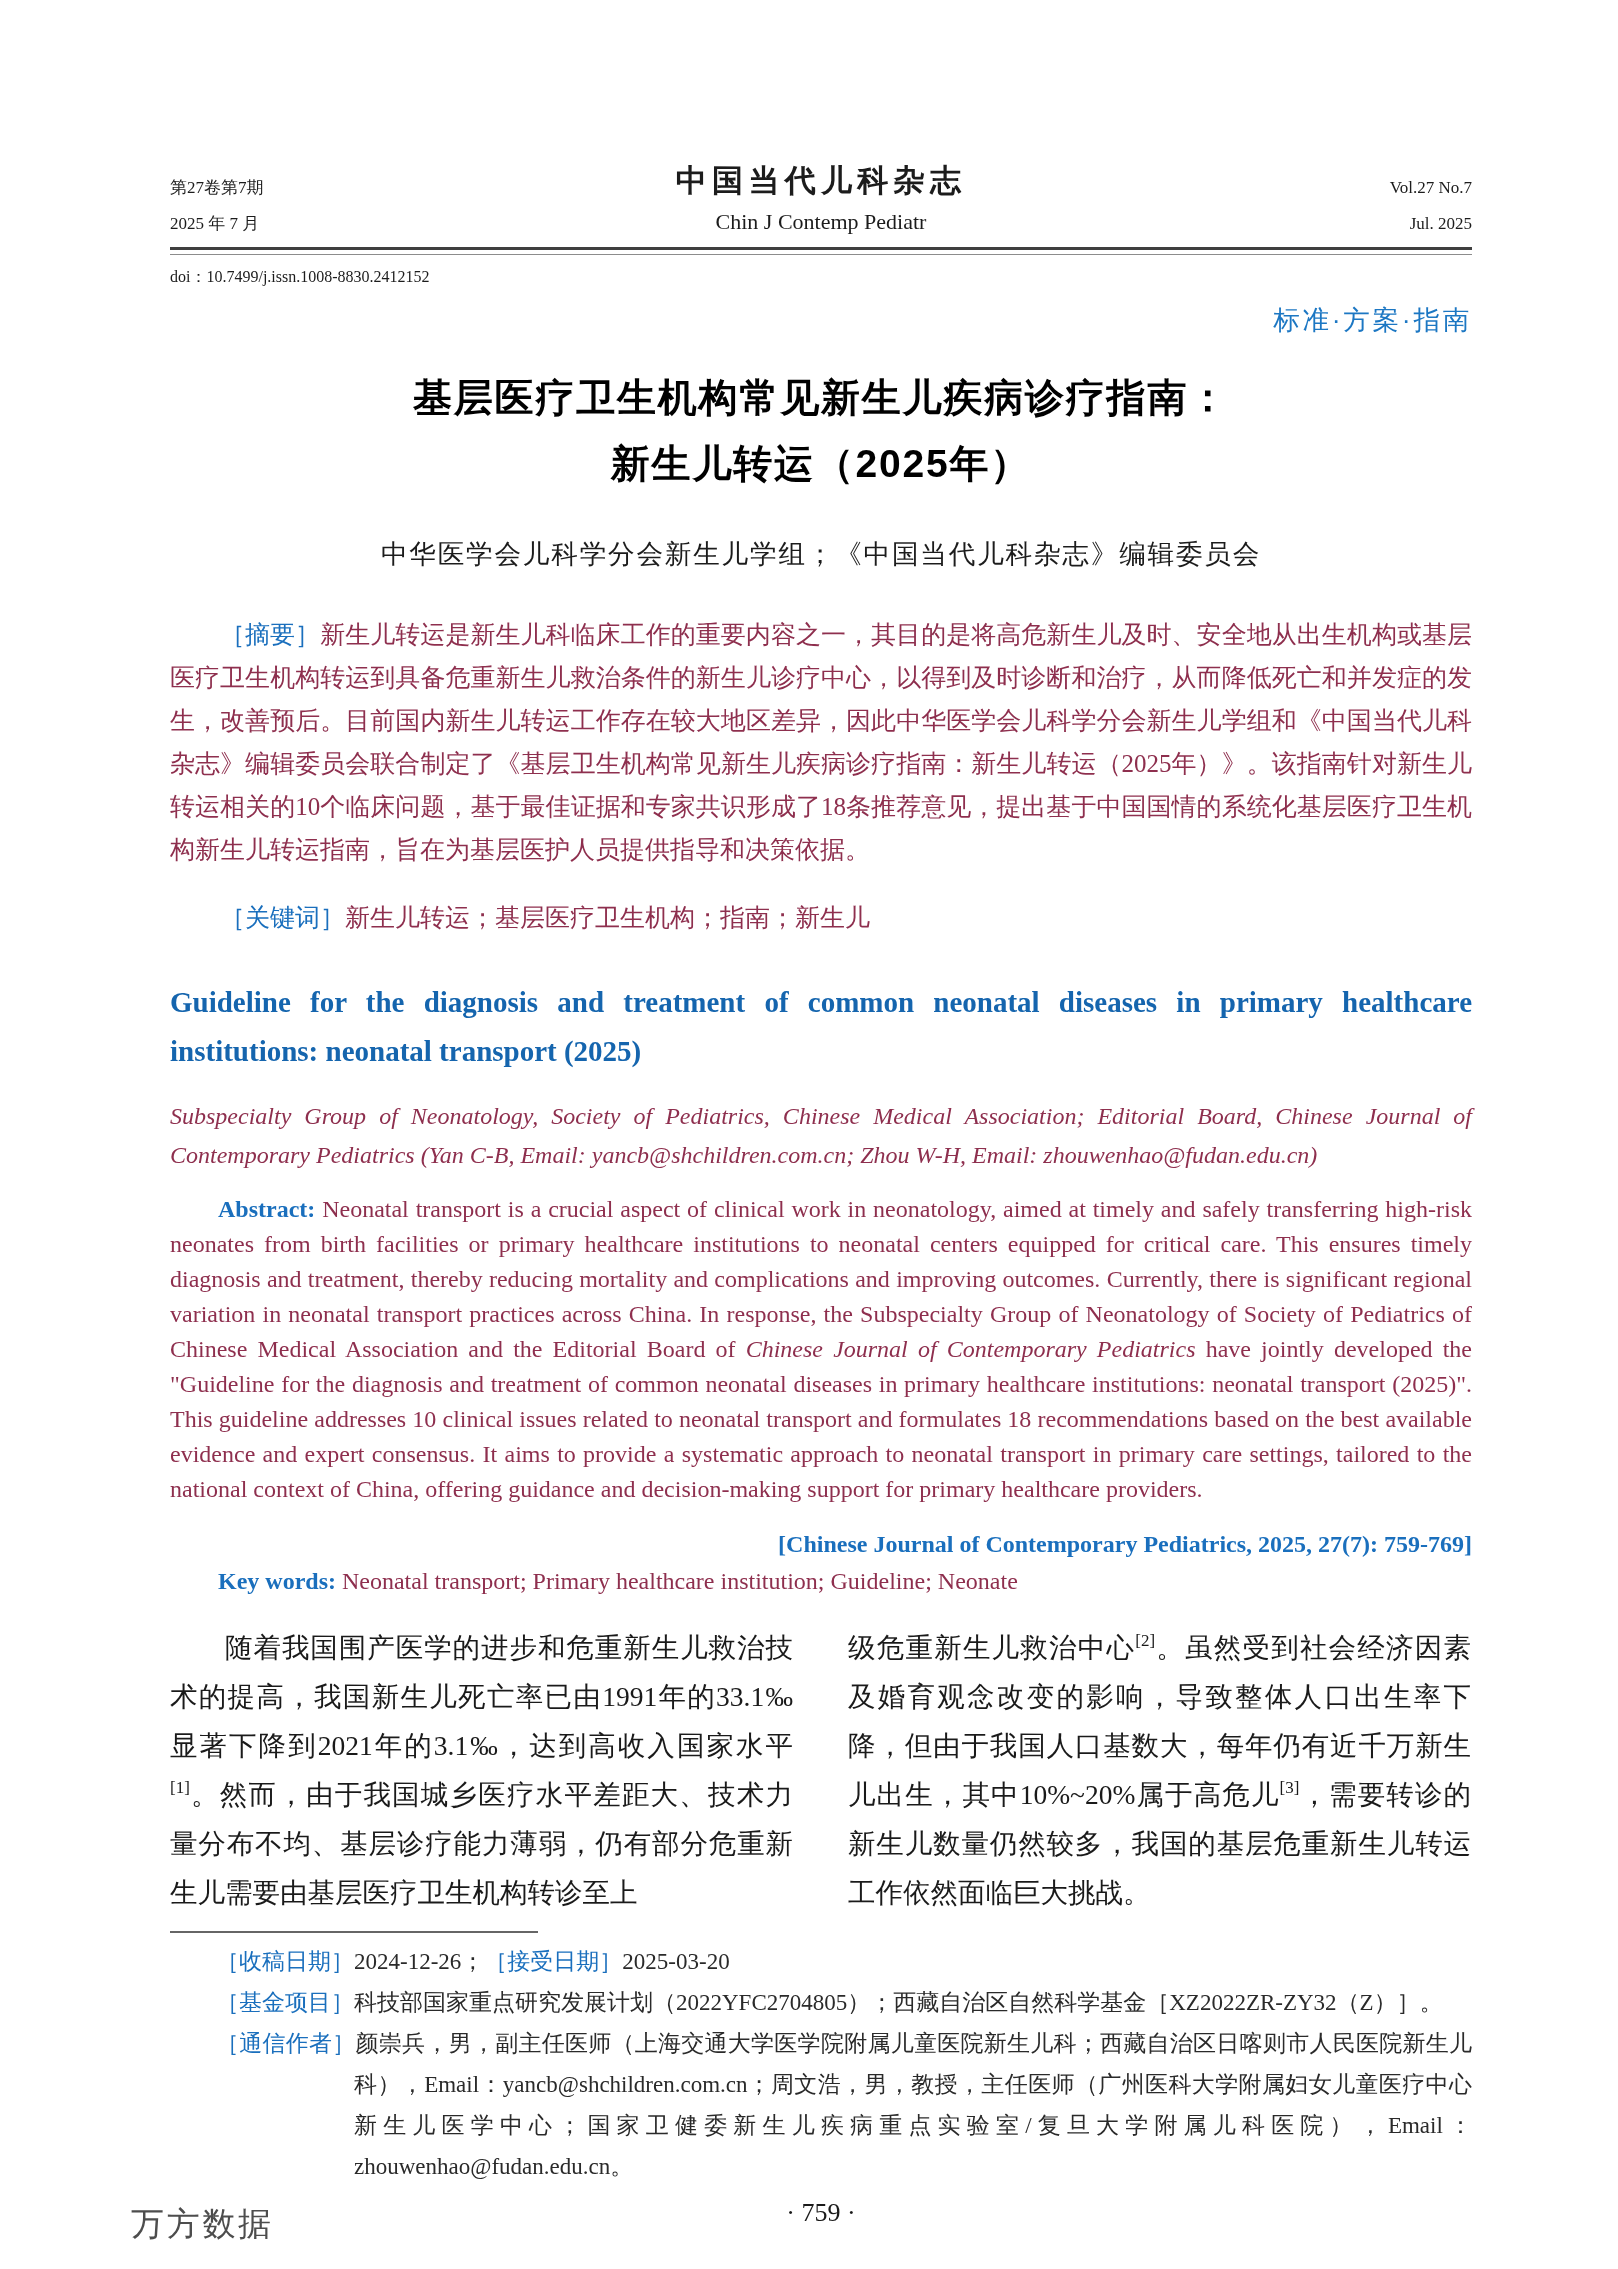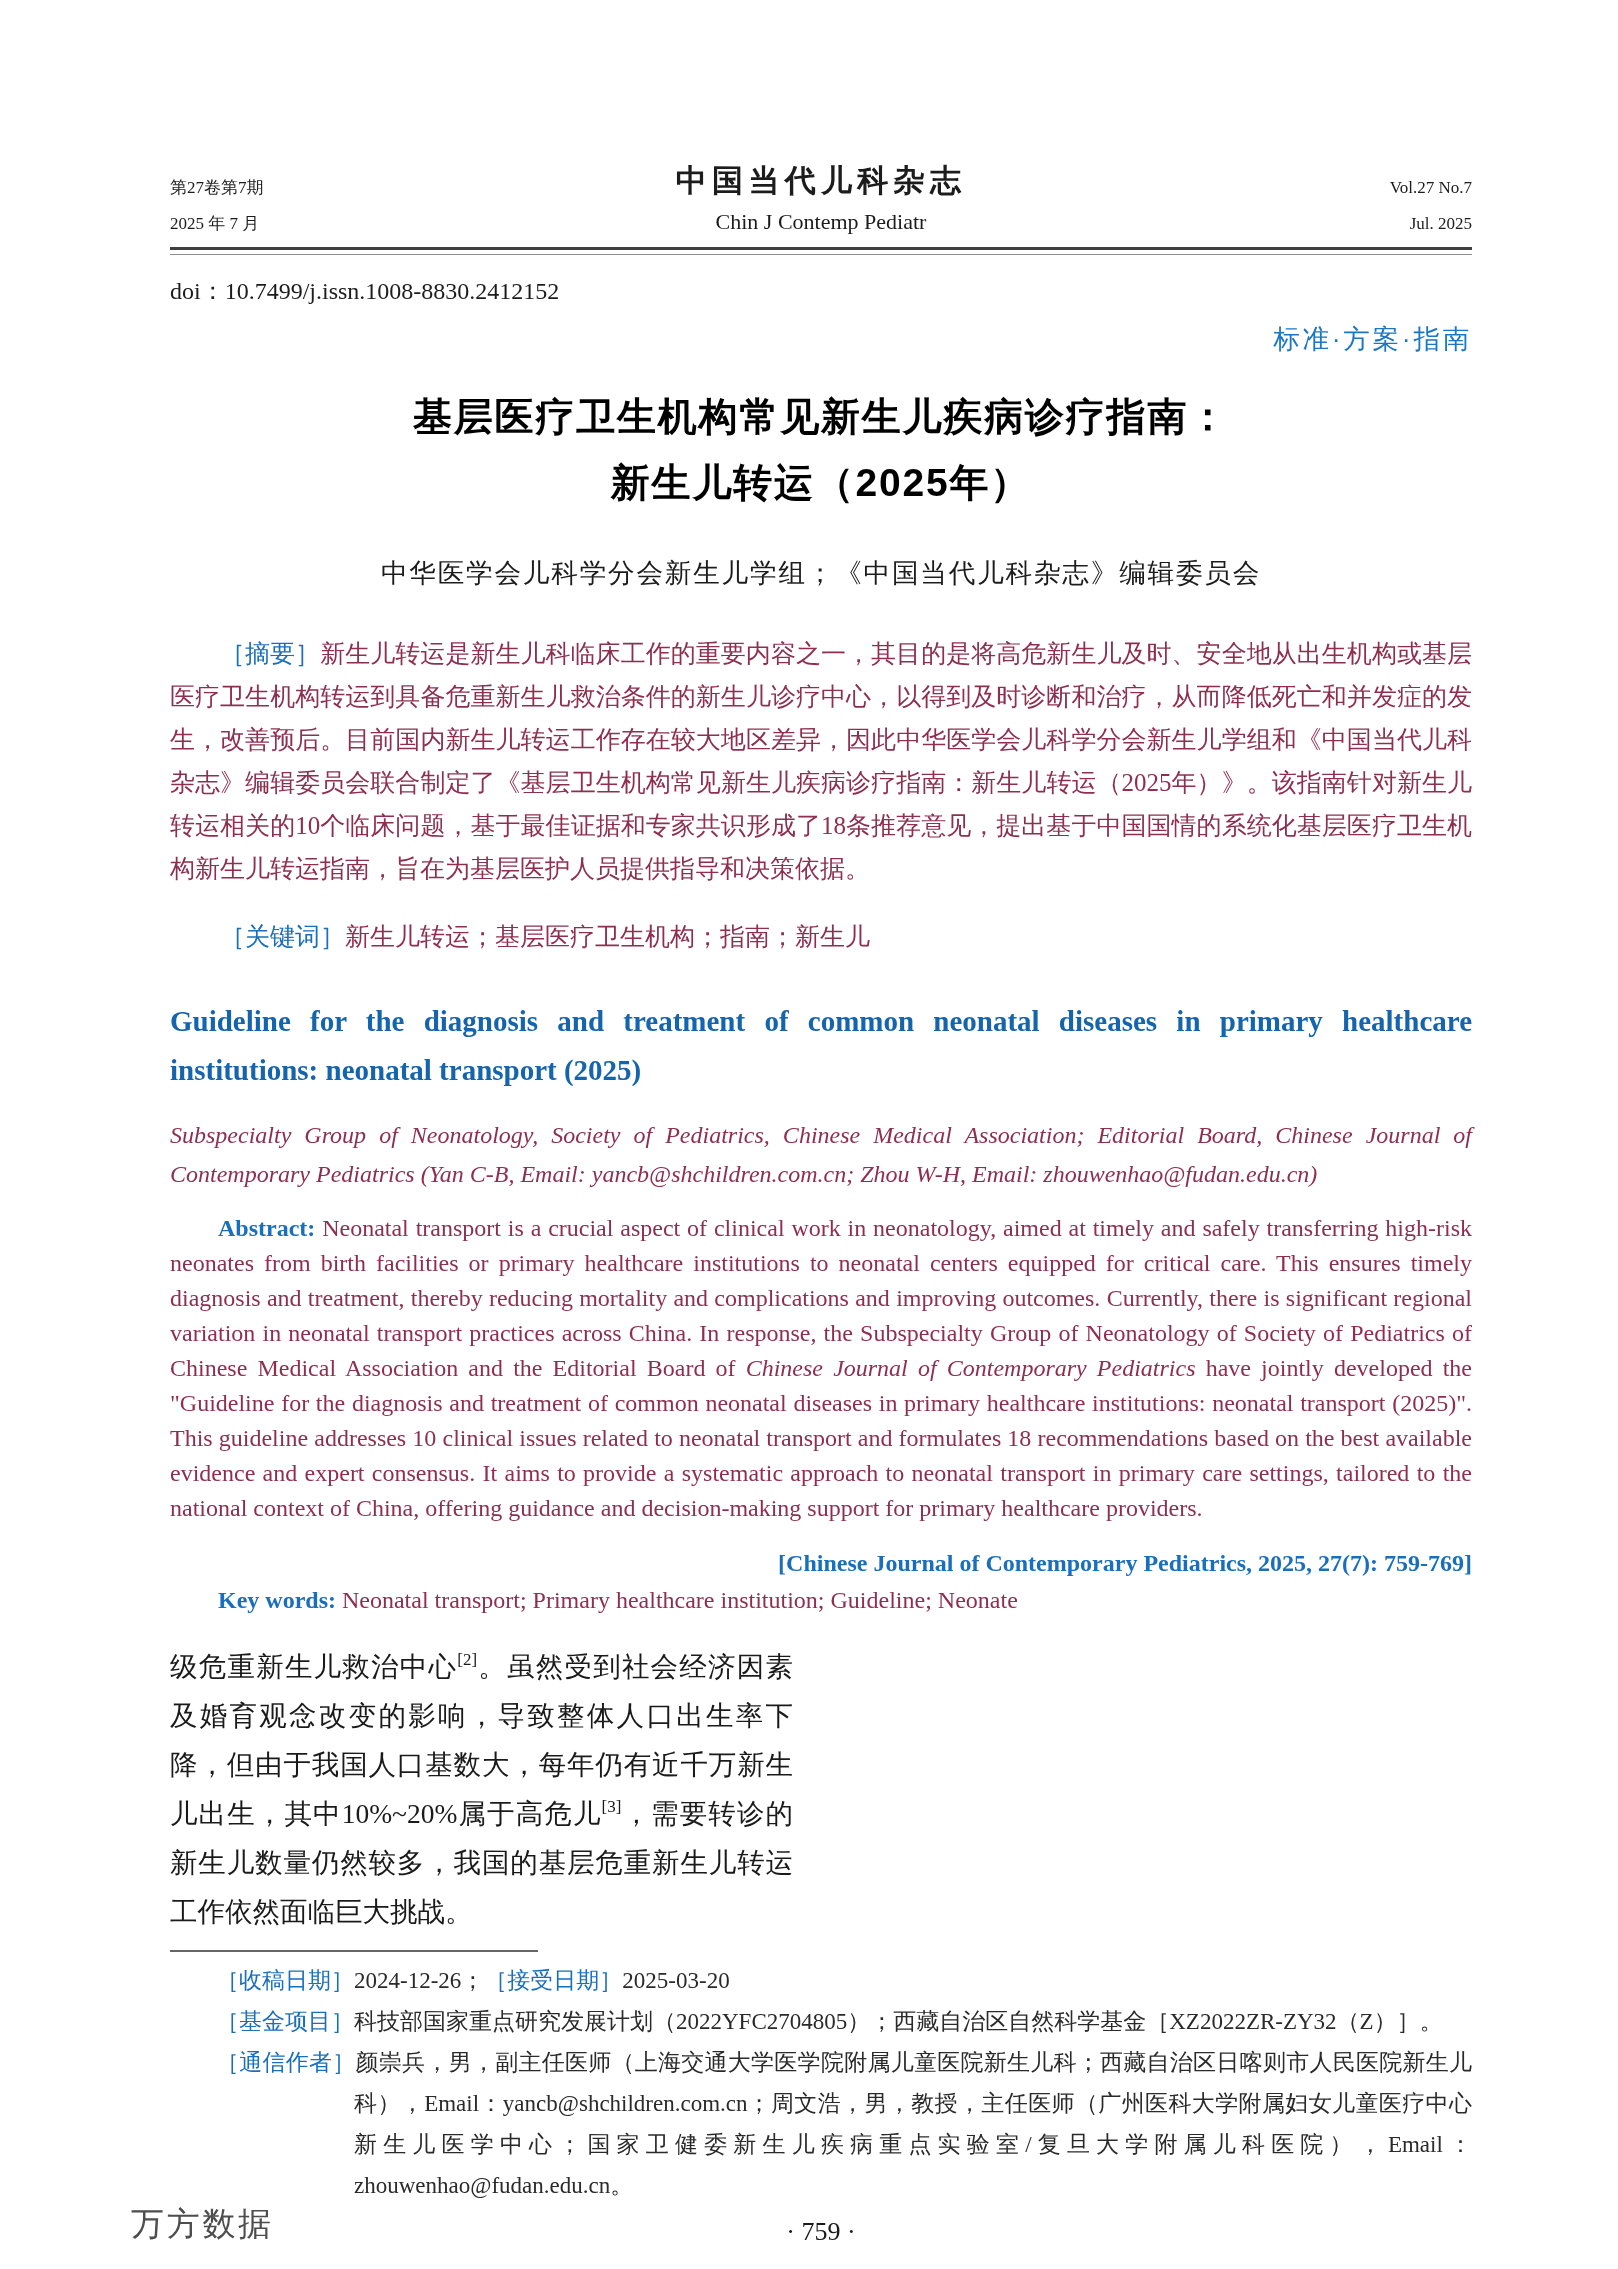--- a/index.html
+++ b/index.html
@@ -11,21 +11,21 @@
   .content{position:absolute; left:170px; top:0; width:1302px;}
 
   
   .hdr{padding-top:165px; display:grid; grid-template-columns:1fr auto 1fr; column-gap:8.9px; row-gap:12.4px; align-items:end;}
   .hdr .c1{font-size:17px; line-height:1.1;}
   .hdr .jcn{font-size:31px; font-weight:bold; letter-spacing:5.3px; text-align:center; line-height:1.05;}
   .hdr .jen{font-size:22px; text-align:center; line-height:1.1;}
   .hdr .r{text-align:right;}
   .hdr-rule{margin-top:13.3px; height:3.5px; border-top:3.5px solid #3f3f3f; border-bottom:1.8px solid #8c8c8c;}
 
-  .doi{margin-top:20px; font-size:24px;}
+  .doi{margin-top:12px; font-size:16px;}
   .section-label{margin-top:14px; text-align:right; font-size:26.6px; color:#1c77c3;
     font-family:"Liberation Sans","DejaVu Sans",sans-serif; letter-spacing:2.7px;}
 
   .title-cn{margin:26.6px 0 0 0; text-align:center; font-size:39px; line-height:66px; font-weight:bold;
     color:#000000; font-family:"Liberation Sans","DejaVu Sans",sans-serif; letter-spacing:1.8px;}
   .authors-cn{margin-top:39px; text-align:center; font-size:26.6px; letter-spacing:1.8px;}
 
   .abs-cn{margin-top:41px; font-size:25px; line-height:43px; color:#8e2f4e; text-align:justify; text-indent:2em;}
   .lbl-cn{color:#1a6fbd; font-family:"Liberation Sans","DejaVu Sans",sans-serif;}
   .cite-cn{margin-top:3.5px; text-align:right; font-size:25px; color:#1a6fbd; font-weight:bold;
@@ -85,20 +85,23 @@
 
     <h2 class="title-en">Guideline for the diagnosis and treatment of common neonatal diseases in primary healthcare institutions: neonatal transport (2025)</h2>
     <div class="authors-en">Subspecialty Group of Neonatology, Society of Pediatrics, Chinese Medical Association; Editorial Board, Chinese Journal of Contemporary Pediatrics (Yan C-B, Email: yancb@shchildren.com.cn; Zhou W-H, Email: zhouwenhao@fudan.edu.cn)</div>
 
     <p class="abs-en"><span class="lbl-en">Abstract:</span><span> Neonatal transport is a crucial aspect of clinical work in neonatology, aimed at timely and safely transferring high-risk neonates from birth facilities or primary healthcare institutions to neonatal centers equipped for critical care. This ensures timely diagnosis and treatment, thereby reducing mortality and complications and improving outcomes. Currently, there is significant regional variation in neonatal transport practices across China. In response, the Subspecialty Group of Neonatology of Society of Pediatrics of Chinese Medical Association and the Editorial Board of </span><i>Chinese Journal of Contemporary Pediatrics</i><span> have jointly developed the "Guideline for the diagnosis and treatment of common neonatal diseases in primary healthcare institutions: neonatal transport (2025)". This guideline addresses 10 clinical issues related to neonatal transport and formulates 18 recommendations based on the best available evidence and expert consensus. It aims to provide a systematic approach to neonatal transport in primary care settings, tailored to the national context of China, offering guidance and decision-making support for primary healthcare providers.</span></p>
     <div class="cite-en">[Chinese Journal of Contemporary Pediatrics, 2025, 27(7): 759-769]</div>
     <p class="kw-en"><span class="lbl-en">Key words:</span><span> Neonatal transport; Primary healthcare institution; Guideline; Neonate</span></p>
 
     <div class="body-cols">
       <div class="col">
+        <p class="indent"><span>随着我国围产医学的进步和危重新生儿救治技术的提高，我国新生儿死亡率已由1991年的33.1‰显著下降到2021年的3.1‰，达到高收入国家水平</span><sup class="ref">[1]</sup><span>。然而，由于我国城乡医疗水平差距大、技术力量分布不均、基层诊疗能力薄弱，仍有部分危重新生儿需要由基层医疗卫生机构转诊至上</span></p>
+      </div>
+      <div class="col">
         <p><span>级危重新生儿救治中心</span><sup class="ref">[2]</sup><span>。虽然受到社会经济因素及婚育观念改变的影响，导致整体人口出生率下降，但由于我国人口基数大，每年仍有近千万新生儿出生，其中10%~20%属于高危儿</span><sup class="ref">[3]</sup><span>，需要转诊的新生儿数量仍然较多，我国的基层危重新生儿转运工作依然面临巨大挑战。</span></p>
       </div>
     </div>
 
     <div class="fn-rule"></div>
     <div class="footnotes">
       <div class="fn fn-first"><span class="lbl-cn">［收稿日期］</span><span>2024-12-26；</span><span class="lbl-cn">［接受日期］</span><span>2025-03-20</span></div>
       <div class="fn"><span class="lbl-cn">［基金项目］</span><span>科技部国家重点研究发展计划（2022YFC2704805）；西藏自治区自然科学基金［XZ2022ZR-ZY32（Z）］。</span></div>
       <div class="fn"><span class="lbl-cn">［通信作者］</span><span>颜崇兵，男，副主任医师（上海交通大学医学院附属儿童医院新生儿科；西藏自治区日喀则市人民医院新生儿科），Email：yancb@shchildren.com.cn；周文浩，男，教授，主任医师（广州医科大学附属妇女儿童医疗中心新生儿医学中心；国家卫健委新生儿疾病重点实验室/复旦大学附属儿科医院），Email：zhouwenhao@fudan.edu.cn。</span></div>
     </div>

